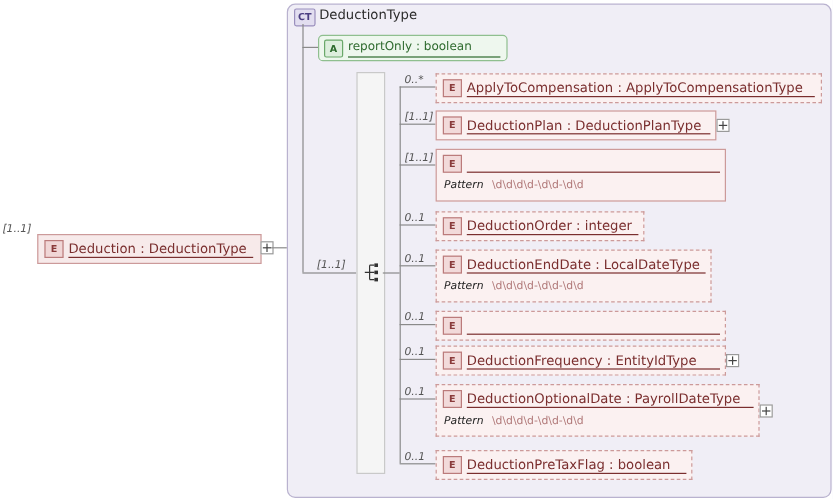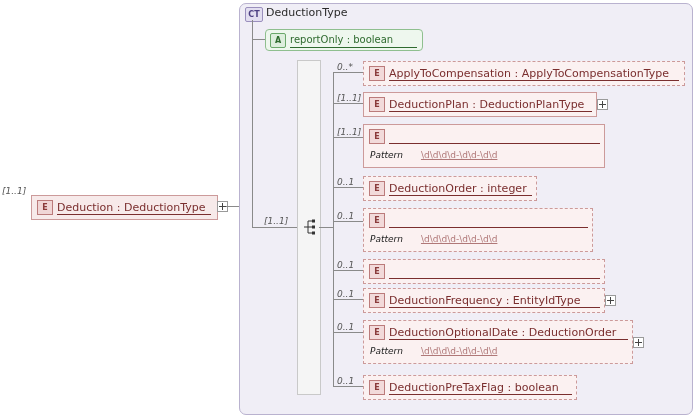--- a/index.html
+++ b/index.html
@@ -130,21 +130,21 @@
   .el-plus{
     position:absolute;width:9px;height:9px;border:1px solid #9a9a9a;background:#ffffff;
   }
   .el-plus:before{content:"";position:absolute;left:1px;top:4px;width:7px;height:1px;background:#444;}
   .el-plus:after{content:"";position:absolute;left:4px;top:1px;width:1px;height:7px;background:#444;}
 
   .pattern-row{
     position:absolute;font-size:9px;color:#333;
   }
   .pattern-key{font-style:italic;color:#222;}
-  .pattern-val{color:#b07878;margin-left:18px;text-decoration:underline;}
+  .pattern-val{color:#b07878;margin-left:7px;}
 
   .card{
     position:absolute;font-size:9px;color:#555;font-style:italic;white-space:nowrap;
   }
 </style>
 </head>
 <body>
 
 <div class="canvas">
 
@@ -220,20 +220,21 @@
   <div class="el dashed" style="left:363px;top:176px;width:172px;height:23px;">
     <div class="el-badge">E</div>
     <div class="el-label">DeductionOrder : integer</div>
     <div class="el-underline" style="width:143px;"></div>
   </div>
 
   <div class="card" style="left:337px;top:211px;">0..1</div>
   <div class="line hline" style="left:333px;top:221px;width:30px;"></div>
   <div class="el dashed" style="left:363px;top:208px;width:228px;height:42px;">
     <div class="el-badge">E</div>
+    <div class="el-label">DeductionEndDate : LocalDateType</div>
     <div class="el-underline" style="width:199px;"></div>
   </div>
   <div class="pattern-row" style="left:370px;top:234px;">
     <span class="pattern-key">Pattern</span><span class="pattern-val">\d\d\d\d-\d\d-\d\d</span>
   </div>
 
   <div class="card" style="left:337px;top:260px;">0..1</div>
   <div class="line hline" style="left:333px;top:270px;width:30px;"></div>
   <div class="el dashed" style="left:363px;top:259px;width:240px;height:23px;">
     <div class="el-badge">E</div>
@@ -246,21 +247,21 @@
     <div class="el-badge">E</div>
     <div class="el-label">DeductionFrequency : EntityIdType</div>
     <div class="el-underline" style="width:211px;"></div>
   </div>
   <div class="el-plus" style="left:605px;top:295px;"></div>
 
   <div class="card" style="left:337px;top:322px;">0..1</div>
   <div class="line hline" style="left:333px;top:332px;width:30px;"></div>
   <div class="el dashed" style="left:363px;top:320px;width:268px;height:42px;">
     <div class="el-badge">E</div>
-    <div class="el-label">DeductionOptionalDate : DeductionOrder</div>
+    <div class="el-label">DeductionOptionalDate : PayrollDateType</div>
     <div class="el-underline" style="width:239px;"></div>
   </div>
   <div class="pattern-row" style="left:370px;top:346px;">
     <span class="pattern-key">Pattern</span><span class="pattern-val">\d\d\d\d-\d\d-\d\d</span>
   </div>
   <div class="el-plus" style="left:633px;top:337px;"></div>
 
   <div class="card" style="left:337px;top:376px;">0..1</div>
   <div class="line hline" style="left:333px;top:386px;width:30px;"></div>
   <div class="el dashed" style="left:363px;top:375px;width:212px;height:23px;">

